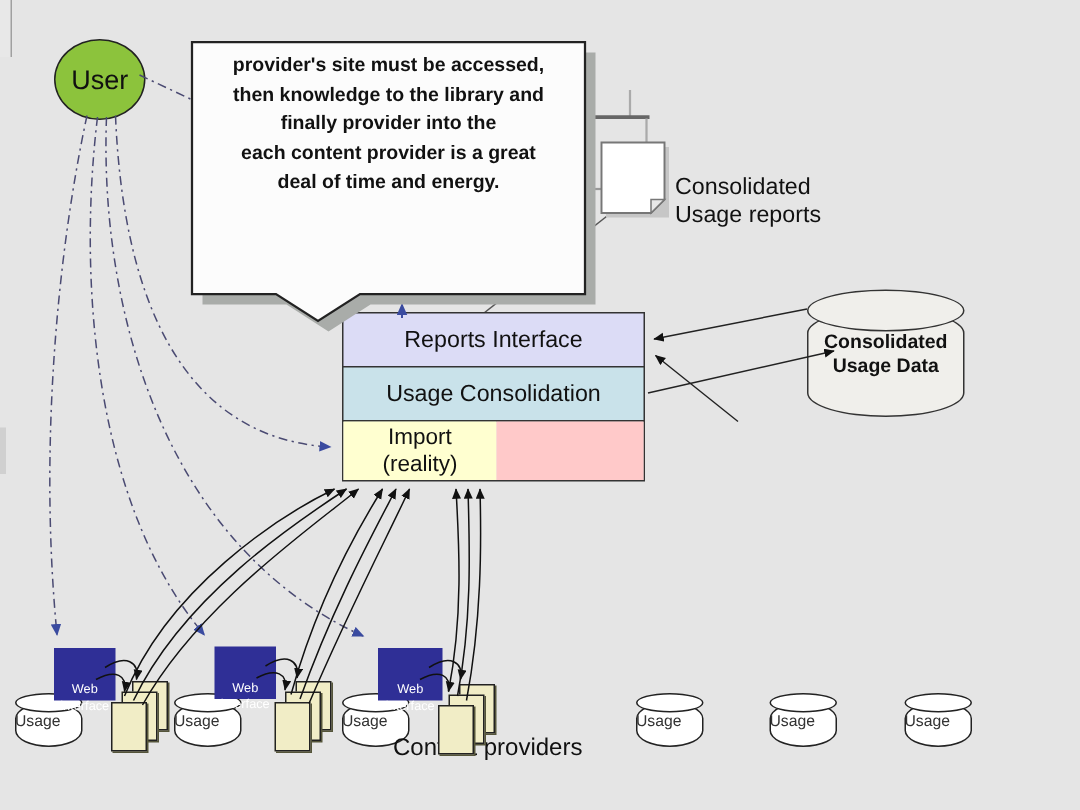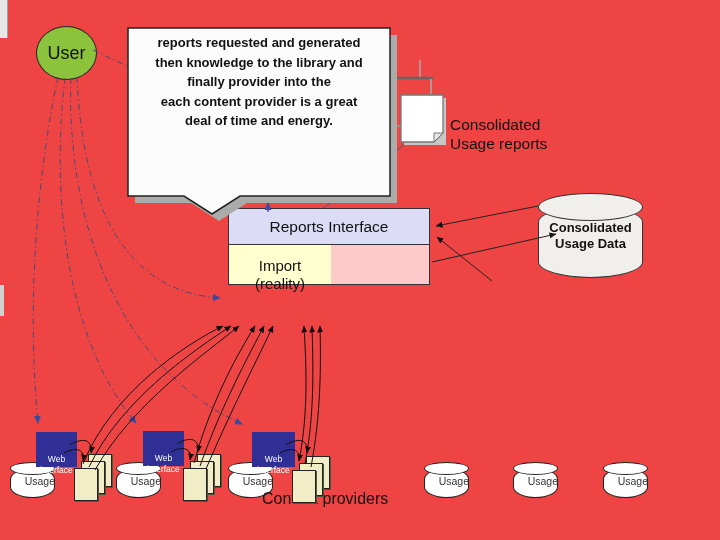--- a/index.html
+++ b/index.html
@@ -1,18 +1,18 @@
 <!DOCTYPE html>
 <html><head>
 <meta charset="utf-8">
 <style>
   html,body { margin:0; padding:0; background:#fff; }
   #stage {
     position:relative; width:720px; height:540px; overflow:hidden;
-    background:#ef4444; font-family:"Liberation Sans", sans-serif; color:#111;
+    background:#e5e5e5; font-family:"Liberation Sans", sans-serif; color:#111;
   }
   svg { position:absolute; left:0; top:0; pointer-events:none; }
   #bg-wires   { z-index:0; }
   #fg-wires   { z-index:4; }
   #bubble-svg { z-index:5; }
 
   
   .user-ellipse {
     position:absolute; left:36px; top:26px; width:59px; height:52px;
     background:#8cc33c; border:1.5px solid #222; border-radius:50%;
@@ -36,21 +36,21 @@
   .app-table { position:absolute; left:228px; top:208px; width:240px; z-index:1; }
   .app-row {
     box-sizing:border-box; border:1px solid #333; width:202px;
     text-align:center; font-size:15.5px;
   }
   .app-row.r1 { height:37px; line-height:35px; background:#dcdcf6; }
   .app-row.r2 { height:37px; line-height:35px; background:#c9e2ea; margin-top:-1px; }
   .app-row.r3 { height:41px; margin-top:-1px; display:flex; padding:0; }
   .cell-import {
     width:102px; background:#ffffd0; font-size:15px; line-height:18px;
-    padding-top:12px; box-sizing:border-box;
+    padding-top:2px; box-sizing:border-box;
   }
   .cell-pink { flex:1; background:#ffc9c9; }
 
   
   .cyl { position:absolute; }
   .cyl .body, .cyl .rim { position:absolute; background:#f0efeb; border:1.5px solid #333; box-sizing:border-box; }
   .cyl .label { position:absolute; left:0; right:0; text-align:center; font-weight:bold; z-index:2; }
   #db-consolidated { left:538px; top:193px; width:105px; height:85px; z-index:3; }
   #db-consolidated .body { left:0; top:13px; width:105px; height:72px; border-radius:50% / 16px; }
   #db-consolidated .rim  { left:0; top:0;  width:105px; height:28px; border-radius:50%; }
@@ -58,21 +58,21 @@
   #db-erm { left:490px; top:247px; width:88px; height:91px; z-index:2; }
   #db-erm .body { left:0; top:12px; width:88px; height:79px; border-radius:50% / 15px; }
   #db-erm .rim  { left:0; top:0;  width:88px; height:26px; border-radius:50%; }
   #db-erm .label { top:31px; font-size:12.5px; line-height:15px; }
 
   
   .ucyl { position:absolute; width:45px; height:36px; z-index:1; }
   .ucyl .body, .ucyl .rim { position:absolute; background:#fff; border:1px solid #222; box-sizing:border-box; }
   .ucyl .body { left:0; top:6px; width:45px; height:30px; border-radius:50% / 11px; }
   .ucyl .rim  { left:0; top:0; width:45px; height:13px; border-radius:50%; }
-  .ucyl .label { position:absolute; left:0; right:0; top:13px; text-align:right;
+  .ucyl .label { position:absolute; left:0; right:0; top:13px; text-align:left;
                  font-size:10.5px; color:#333; z-index:2; }
   .u1{left:10px;top:462px;} .u2{left:116px;top:462px;} .u3{left:228px;top:462px;}
   .u4{left:424px;top:462px;} .u5{left:513px;top:462px;} .u6{left:603px;top:462px;}
 
   
   .webbox {
     position:absolute; width:41px; height:35px; background:#2f2f96; z-index:2;
     color:#fff; text-align:center; font-size:8.5px; line-height:10.5px; padding-top:22px;
     box-sizing:border-box;
   }
@@ -128,20 +128,23 @@
   </div>
 
   <div class="doc-label">
     <div>Consolidated</div>
     <div>Usage reports</div>
   </div>
 
   <div class="app-table">
     <div class="app-row r1">
       <span>Reports Interface</span>
+    </div>
+    <div class="app-row r2">
+      <span>Usage Consolidation</span>
     </div>
     <div class="app-row r3">
       <div class="cell-import">
         <div>Import</div>
         <div>(reality)</div>
       </div>
       <div class="cell-pink"></div>
     </div>
   </div>
 
@@ -262,20 +265,20 @@
       <path d="M 432,262 L 556,234" marker-end="url(#mB)"></path>
       <path d="M 492,281 L 437,237" marker-end="url(#mB)"></path>
     </g>
   </svg>
 
   <svg id="bubble-svg" width="290" height="210" viewBox="120 20 290 210" style="left:120px;top:20px;">
     <polygon points="135,35 397,35 397,203 247,203 219,221 191,203 135,203" fill="#a9aca9"></polygon>
     <polygon points="128,28 390,28 390,196 240,196 212,214 184,196 128,196" fill="#fcfcfc" stroke="#222" stroke-width="1.5"></polygon>
   </svg>
   <div class="bubble-text">
-    <div>reports requested and generated</div>
+    <div>provider's site must be accessed,</div>
     <div>then knowledge to the library and</div>
     <div>finally provider into the</div>
     <div>each content provider is a great</div>
     <div>deal of time and energy.</div>
   </div>
 
 </div>
 
 </body></html>

